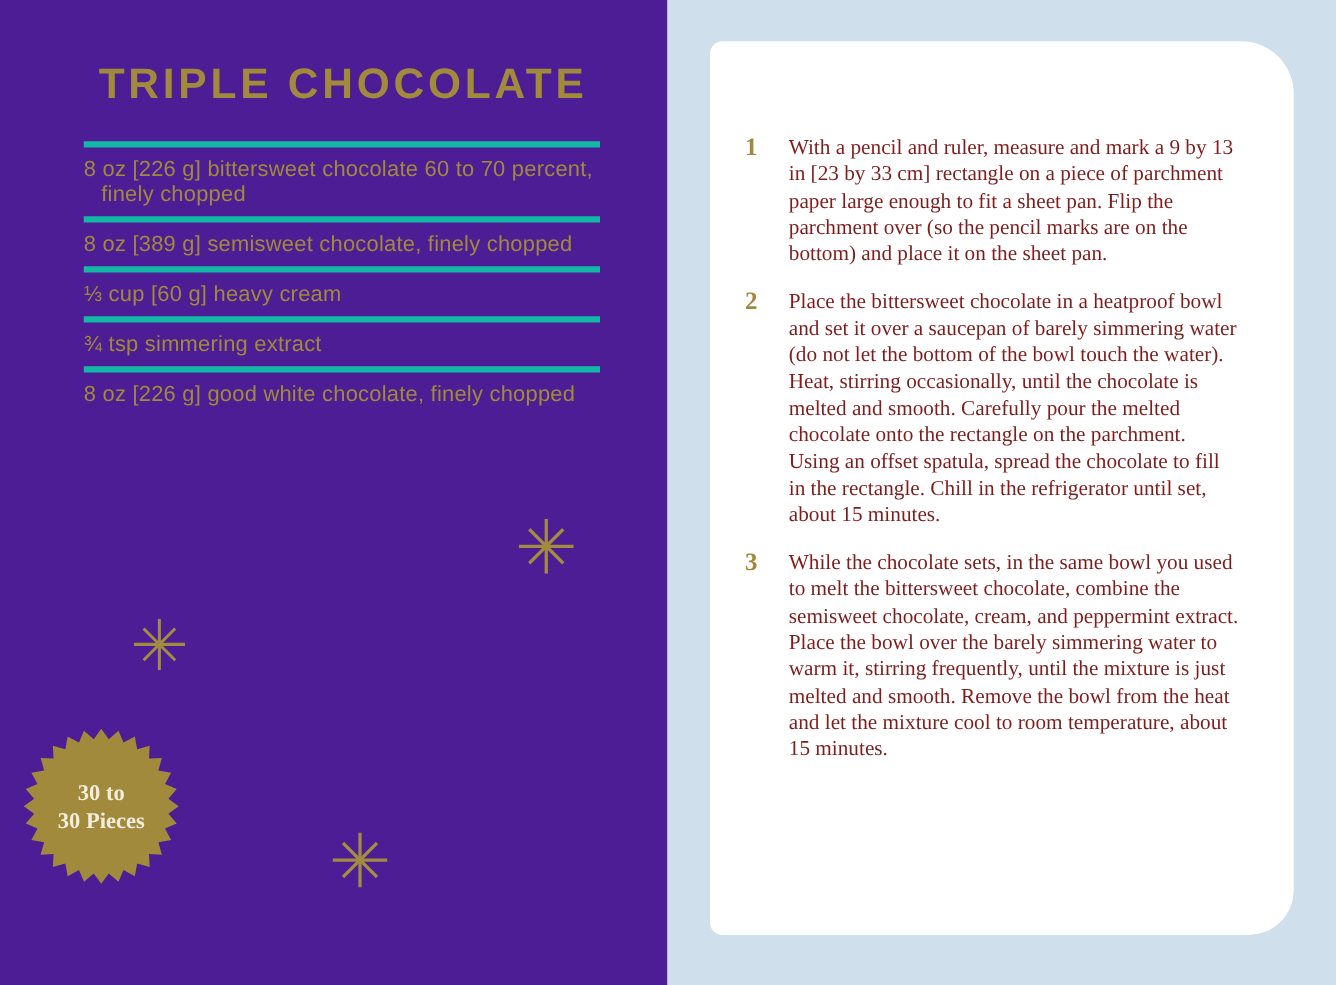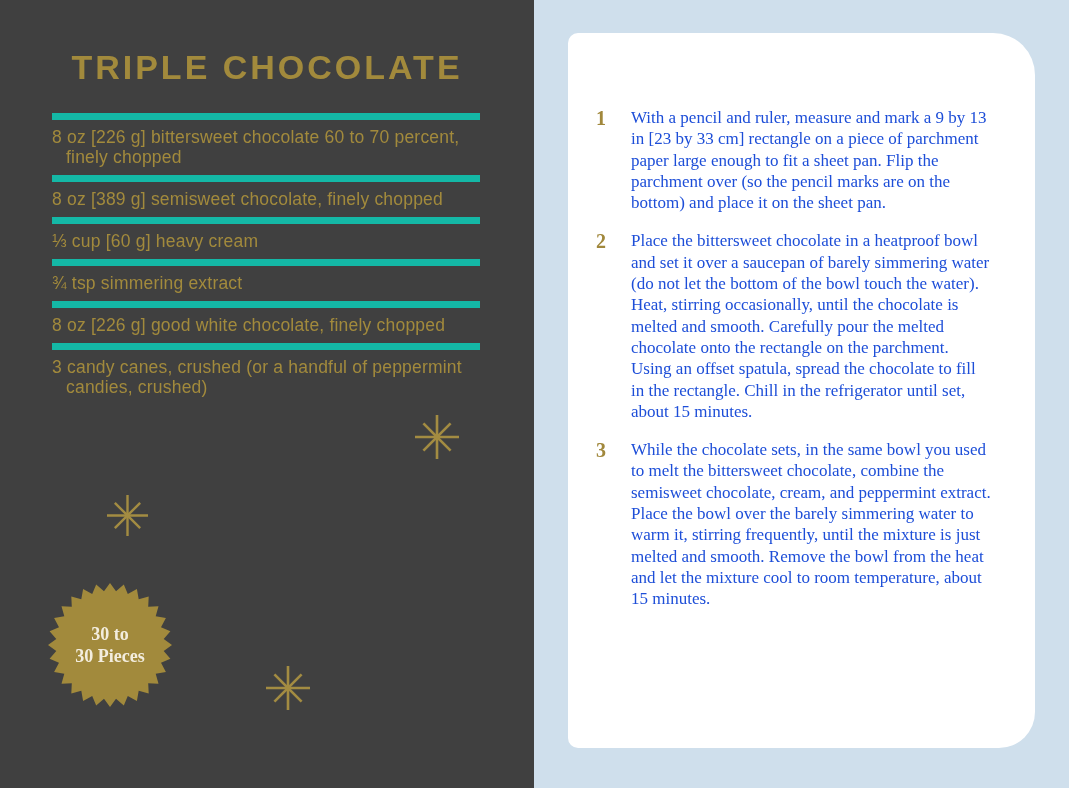--- a/index.html
+++ b/index.html
@@ -5,57 +5,58 @@
   * { margin: 0; padding: 0; box-sizing: border-box; }
   html, body { width: 1069px; height: 788px; overflow: hidden; }
   body {
     display: flex;
     font-family: "Liberation Sans", "DejaVu Sans", sans-serif;
   }
 
   
   .page-left {
     width: 534px; height: 788px;
-    background: #404040;
+    background: #4c1d95;
     position: relative;
     flex: 0 0 534px;
+    padding-left: 15px;
   }
   .recipe-title {
     margin: 46px 20px 0;
     text-align: center;
     color: #a28a3c;
     font-weight: bold;
     font-size: 34px;
     line-height: 42px;
     letter-spacing: 3px;
   }
   .ingredient-list {
     list-style: none;
     margin: 25px 54px 0 52px;
   }
   .ingredient-list li {
-    border-top: 7px solid #14b8a6;
+    border-top: 5px solid #14b8a6;
     padding: 7px 0 8px 14px;
     text-indent: -14px;
     color: #a28a3c;
     font-size: 17.5px;
     line-height: 20px;
     letter-spacing: 0.2px;
   }
 
   
   .sparkle { position: absolute; }
   .sparkle svg line {
     stroke: #a38c42;
     stroke-width: 2.6;
     stroke-linecap: butt;
   }
   .yield-badge {
     position: absolute;
-    left: 48px; top: 583px;
+    left: 19px; top: 583px;
     width: 124px; height: 124px;
   }
   .yield-badge svg { position: absolute; left: 0; top: 0; }
   .yield-badge .badge-text {
     position: absolute; inset: 0;
     display: flex; flex-direction: column;
     align-items: center; justify-content: center;
     color: #f3edde;
     font-family: "Liberation Serif", "DejaVu Serif", serif;
     font-size: 18px;
@@ -82,42 +83,41 @@
   .step-number {
     flex: 0 0 35px;
     color: #a1883c;
     font-family: "Liberation Serif", "DejaVu Serif", serif;
     font-weight: bold;
     font-size: 20px;
     line-height: 22px;
   }
   .step-text {
     flex: 1;
-    color: #1d4ed8;
+    color: #7f1d1d;
     font-family: "Liberation Serif", "DejaVu Serif", serif;
     font-size: 17px;
     line-height: 21.3px;
   }
 </style>
 </head>
 <body>
 
 <div class="page-left">
 
   <h1 class="recipe-title">
     <span>TRIPLE CHOCOLATE</span><br>
   </h1>
 
   <ul class="ingredient-list">
     <li>8 oz [226 g] bittersweet chocolate 60 to 70 percent, finely chopped</li>
     <li>8 oz [389 g] semisweet chocolate, finely chopped</li>
     <li>⅓ cup [60 g] heavy cream</li>
     <li>¾ tsp simmering extract</li>
     <li>8 oz [226 g] good white chocolate, finely chopped</li>
-    <li>3 candy canes, crushed (or a handful of peppermint candies, crushed)</li>
   </ul>
 
   <span class="sparkle" style="left:415px; top:415px;">
     <svg width="44" height="44" viewBox="0 0 44 44">
       <line x1="22" y1="0" x2="22" y2="44"></line>
       <line x1="0" y1="22" x2="44" y2="22"></line>
       <line x1="8.4" y1="8.4" x2="35.6" y2="35.6"></line>
       <line x1="35.6" y1="8.4" x2="8.4" y2="35.6"></line>
     </svg>
   </span>

